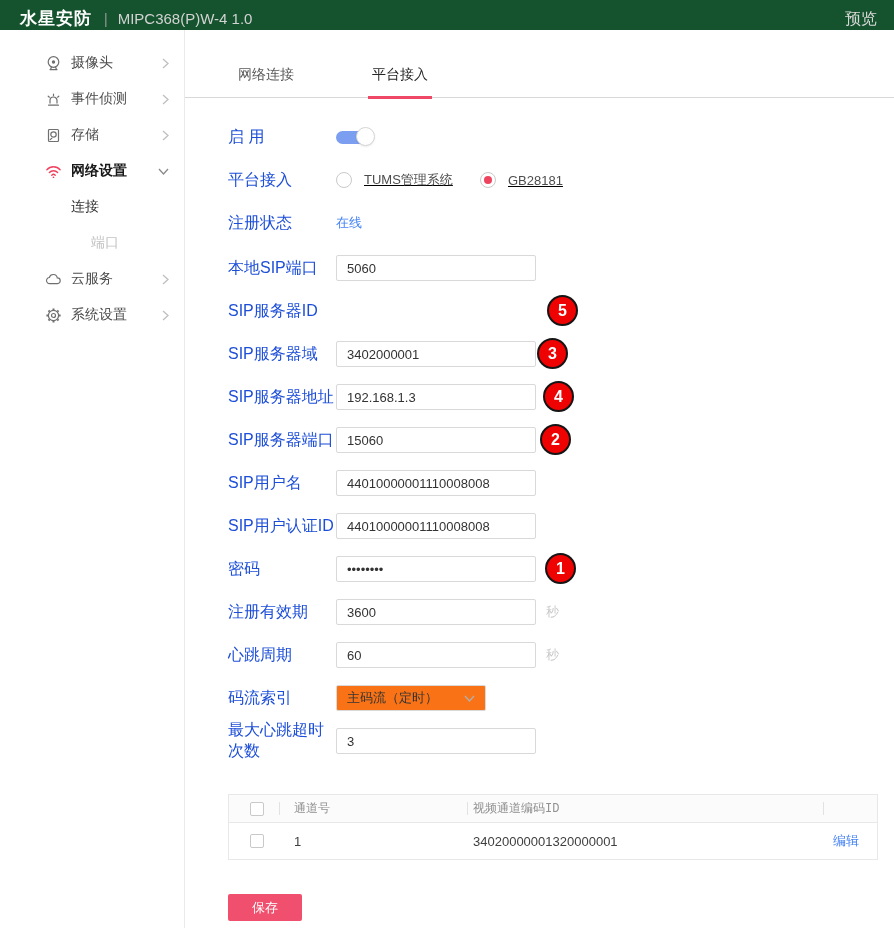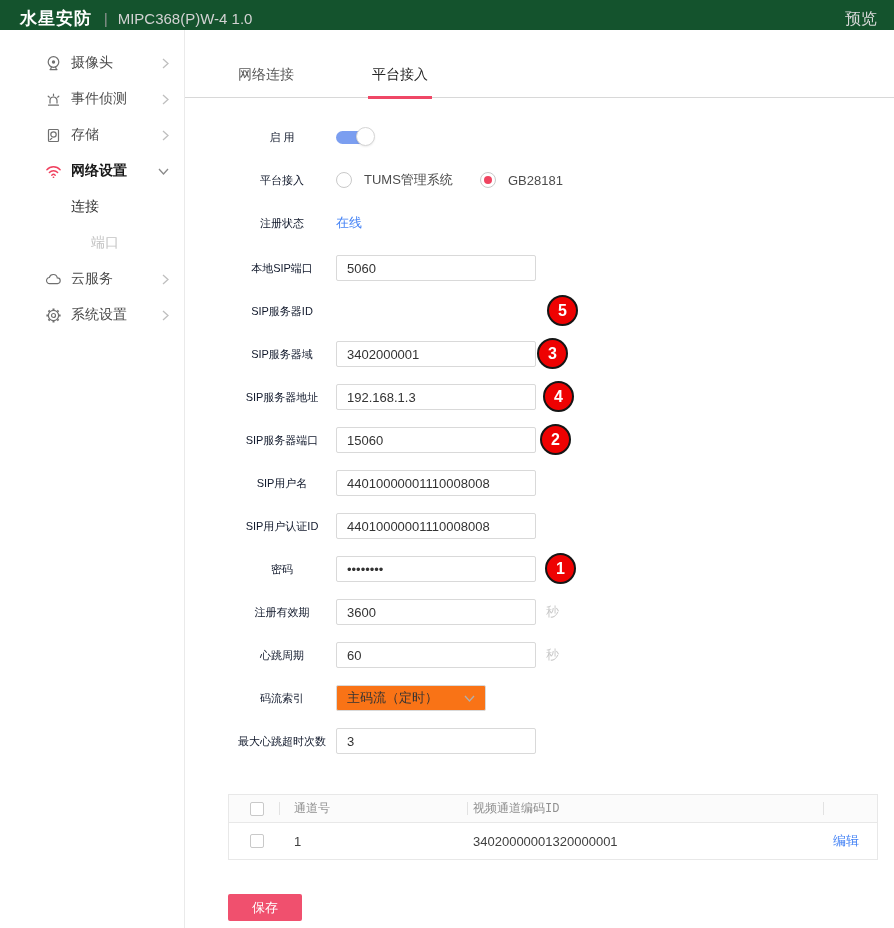--- a/index.html
+++ b/index.html
@@ -30,33 +30,33 @@
 
   
   .tabs { padding-left:53px; border-bottom:1px solid #d8d8d8; display:flex; gap:78px; padding-top:36px; }
   .tab { font-size:14px; color:#595959; padding-bottom:13px; position:relative; cursor:pointer; }
   .tab.active { color:#262626; }
   .tab.active::after { content:""; position:absolute; left:-4px; right:-4px; bottom:-2px; height:3px; background:#ef4766; }
 
   
   .form { padding:26px 16px 0 43px; }
   .frow { display:flex; align-items:center; height:26px; margin-bottom:17px; position:relative; }
-  .frow .flabel { width:108px; font-size:11px; color:#0f172a; flex-shrink:0;text-align:center; }
+  .frow .flabel { width:108px; font-size:16px; color:#1d4ed8; flex-shrink:0; }
   .finput { width:200px; height:26px; border:1px solid #d9d9d9; border-radius:2px; font-size:13px; color:#333; padding:0 10px; outline:none; font-family:inherit; background:#fff; }
   .suffix { font-size:13px; color:#c9c9c9; margin-left:10px; }
   .gap-top { margin-top:15px; }
 
   
   .toggle { position:relative; width:40px; height:20px; cursor:pointer; }
   .toggle .track { position:absolute; left:0; top:4px; width:32px; height:13px; border-radius:7px; background:#7b9ef0; }
   .toggle .knob { position:absolute; left:20px; top:0; width:19px; height:19px; border-radius:50%; background:#fff; border:1px solid #d5d5d5; box-shadow:0 1px 2px rgba(0,0,0,.08); }
 
   
   .radio-group { display:flex; align-items:center; }
-  .radio-opt { display:flex; align-items:center; cursor:pointer; }
+  .radio-opt { display:flex; align-items:center; cursor:pointer;text-decoration:underline; }
   .radio-circle { width:16px; height:16px; border:1px solid #c9c9c9; border-radius:50%; background:#fff; display:flex; align-items:center; justify-content:center; margin-right:12px; }
   .radio-circle .dot { width:8px; height:8px; border-radius:50%; background:transparent; }
   .radio-opt.checked .radio-circle .dot { background:#ef4460; }
   .radio-text { font-size:13px; color:#4c4c4c; }
   .radio-opt + .radio-opt { margin-left:20px;justify-content:center; }
   .radio-opt:first-child .radio-text { width:96px; }
 
   .link-blue { color:#4583f5; font-size:13px; cursor:pointer; text-decoration:none; }
 
   

